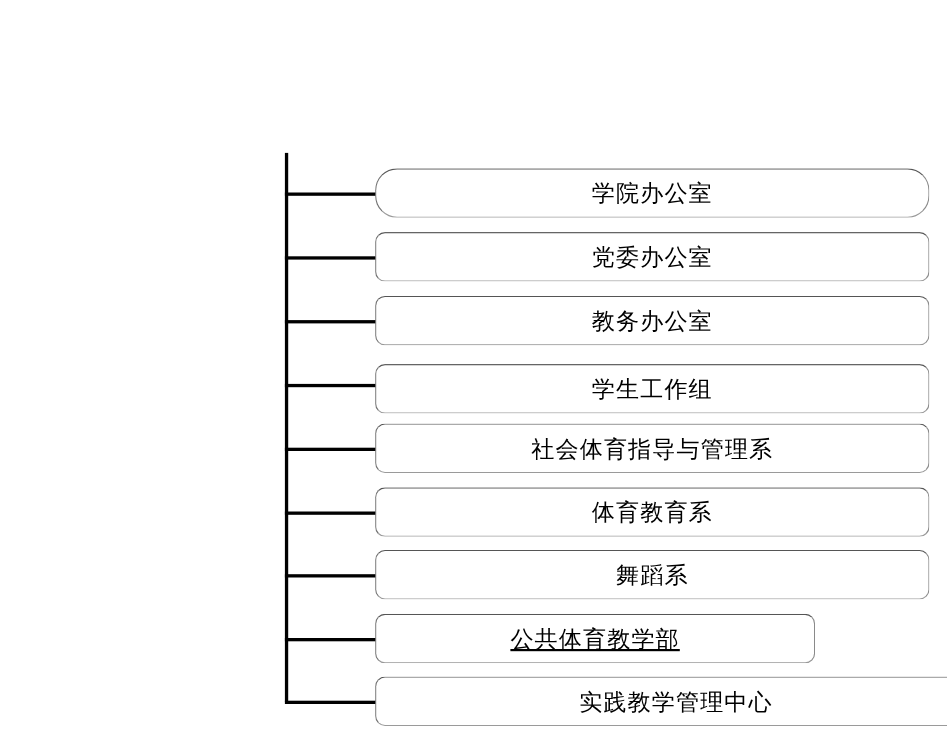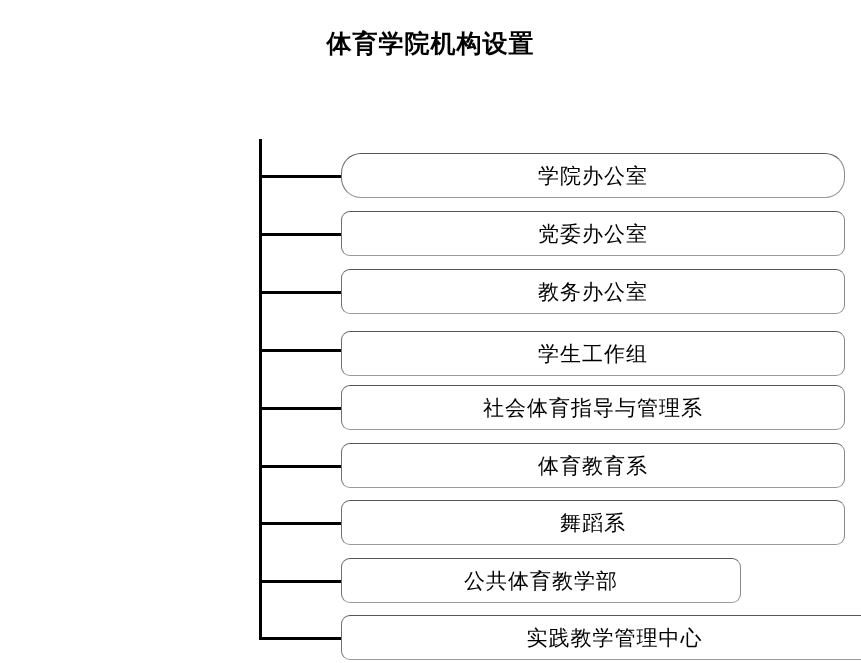--- a/index.html
+++ b/index.html
@@ -99,21 +99,20 @@
     left: 259px;
     height: 3px;
     background: #000000;
   }
 </style>
 </head>
 <body>
 
 <div id="chart-root">
 
-  <div class="chart-title">体育学院机构设置</div>
 
 
   <div id="connectors">
       <div class="trunk-line" style="left: 259px; top: 139px; height: 499px; width: 3px; background: rgb(0, 0, 0);"></div>
       <div class="branch-line" style="left: 259px; top: 175px; width: 84px; background: rgb(0, 0, 0);"></div>
       <div class="branch-line" style="left: 259px; top: 233px; width: 84px; background: rgb(0, 0, 0);"></div>
       <div class="branch-line" style="left: 259px; top: 291px; width: 84px; background: rgb(0, 0, 0);"></div>
       <div class="branch-line" style="left: 259px; top: 349px; width: 84px; background: rgb(0, 0, 0);"></div>
       <div class="branch-line" style="left: 259px; top: 407px; width: 84px; background: rgb(0, 0, 0);"></div>
       <div class="branch-line" style="left: 259px; top: 465px; width: 84px; background: rgb(0, 0, 0);"></div>
@@ -136,21 +135,21 @@
       </div>
       <div class="node-box child-box" style="left: 341px; top: 385px; width: 504px; height: 45px;">
         <span class="child-label">社会体育指导与管理系</span>
       </div>
       <div class="node-box child-box" style="left: 341px; top: 443px; width: 504px; height: 45px;">
         <span class="child-label">体育教育系</span>
       </div>
       <div class="node-box child-box" style="left: 341px; top: 500px; width: 504px; height: 45px;">
         <span class="child-label">舞蹈系</span>
       </div>
-      <div class="node-box child-box" style="left: 341px; top: 558px; width: 400px; height: 45px;">
+      <div class="node-box child-box" style="left: 341px; top: 558px; width: 400px; height: 45px; text-decoration: underline;">
         <span class="child-label">公共体育教学部</span>
       </div>
       <div class="node-box child-box" style="left: 341px; top: 615px; width: 547px; height: 45px;">
         <span class="child-label">实践教学管理中心</span>
       </div>
     </div>
 
 </div>
 
 </body></html>

